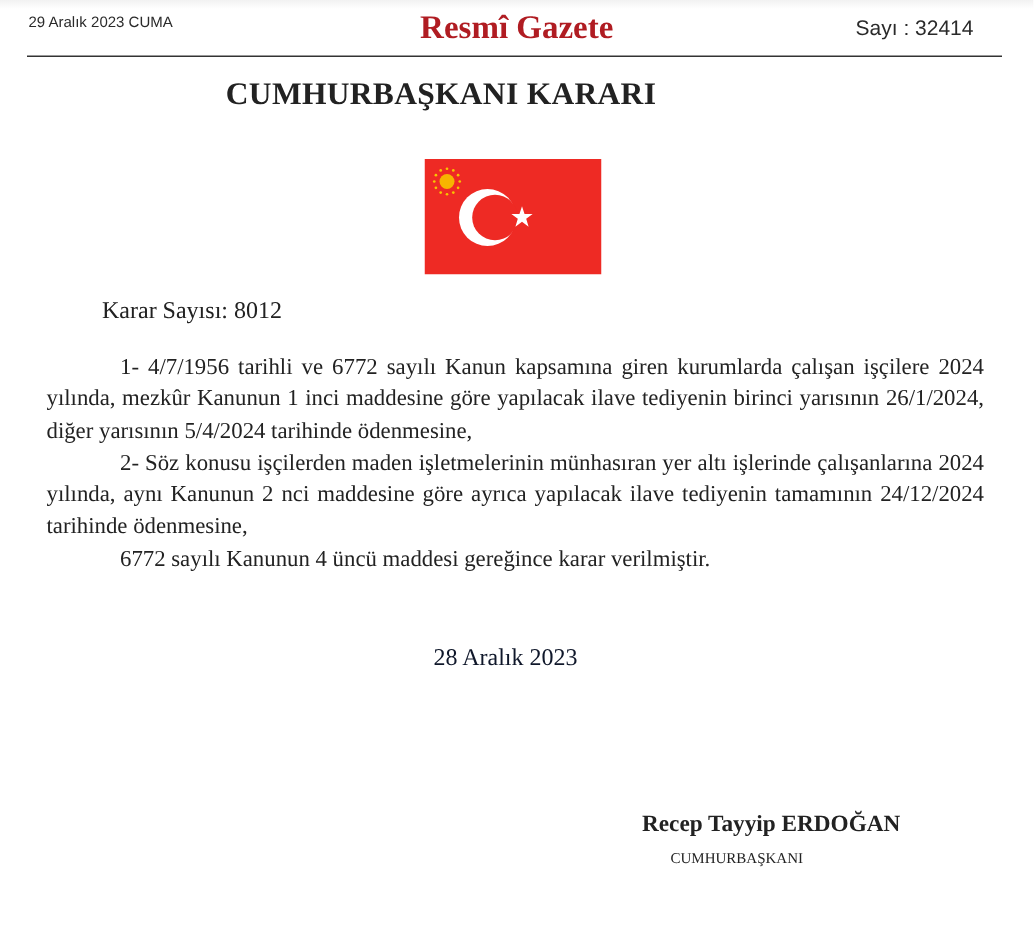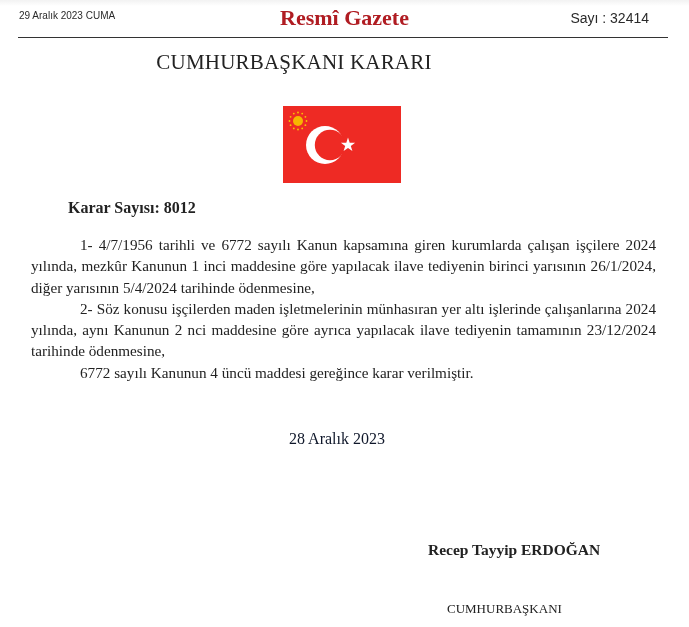--- a/index.html
+++ b/index.html
@@ -10,29 +10,29 @@
   .top-shade { position:absolute; left:0; top:0; width:689px; height:6px;
     background:linear-gradient(#f2f2f2,#ffffff); }
   .hdr-date { position:absolute; left:19px; top:10px; font-family:"Liberation Sans", sans-serif;
     font-size:10px; color:#2a2a2a; }
   .hdr-title { position:absolute; left:0; width:689px; top:5px; text-align:center;
     font-family:"Liberation Serif", serif; font-weight:bold; font-size:22px; color:#b01c22; }
   .hdr-issue { position:absolute; right:40px; top:10px; font-family:"Liberation Sans", sans-serif;
     font-size:14px; color:#2a2a2a; }
   .hdr-rule { position:absolute; left:18px; top:37px; width:650px; height:1px; background:#333; }
   .doc-title { position:absolute; left:0; width:588px; top:50px; text-align:center;
-    font-weight:normal; font-size:21px; color:#222; letter-spacing:0.2px; }
+    font-weight:bold; font-size:21px; color:#222; letter-spacing:0.2px; }
   .flag { position:absolute; left:283px; top:106px; width:118px; height:77px; }
-  .decision-no { position:absolute; left:68px; top:199px; font-weight:bold; font-size:16px; color:#222; }
+  .decision-no { position:absolute; left:68px; top:199px; font-weight:normal; font-size:16px; color:#222; }
   .body { position:absolute; left:31px; top:234px; width:625px; font-size:15.2px; line-height:21.3px;
     color:#222; text-align:justify; }
   .body p { margin:0; text-indent:49px; }
   .sign-date { position:absolute; left:289px; top:430px; font-size:16px; color:#0f172a; }
   .signer { position:absolute; left:428px; top:541px; font-weight:bold; font-size:15.5px; color:#222; }
-  .signer-title { position:absolute; left:447px; top:567px; font-size:13px; color:#222;margin-top:34px; }
+  .signer-title { position:absolute; left:447px; top:567px; font-size:10px; color:#222; }
 </style>
 </head>
 <body>
 
 <div class="top-shade"></div>
 
 <div>
   <span class="hdr-date">29 Aralık 2023 CUMA</span>
   <span class="hdr-title">Resmî Gazete</span>
   <span class="hdr-issue">Sayı : 32414</span>
@@ -67,19 +67,19 @@
     <circle cx="47" cy="39" r="15.2" fill="#ee2a24"></circle>
 
     <polygon fill="#ffffff" transform="translate(65 39) rotate(-90)" points="7.5,0 2.3,1.7 2.3,7.1 -0.9,2.8 -6.1,4.4 -2.9,0 -6.1,-4.4 -0.9,-2.8 2.3,-7.1 2.3,-1.7"></polygon>
   </svg>
 </div>
 
 <div class="decision-no">Karar Sayısı: 8012</div>
 
 <div class="body">
   <p>1- 4/7/1956 tarihli ve 6772 sayılı Kanun kapsamına giren kurumlarda çalışan işçilere 2024 yılında, mezkûr Kanunun 1 inci maddesine göre yapılacak ilave tediyenin birinci yarısının 26/1/2024, diğer yarısının 5/4/2024 tarihinde ödenmesine,</p>
-  <p>2- Söz konusu işçilerden maden işletmelerinin münhasıran yer altı işlerinde çalışanlarına 2024 yılında, aynı Kanunun 2 nci maddesine göre ayrıca yapılacak ilave tediyenin tamamının 23/12/2024 tarihinde ödenmesine,</p>
+  <p>2- Söz konusu işçilerden maden işletmelerinin münhasıran yer altı işlerinde çalışanlarına 2024 yılında, aynı Kanunun 2 nci maddesine göre ayrıca yapılacak ilave tediyenin tamamının 24/12/2024 tarihinde ödenmesine,</p>
   <p>6772 sayılı Kanunun 4 üncü maddesi gereğince karar verilmiştir.</p>
 </div>
 
 <div class="sign-date">28 Aralık 2023</div>
 <div class="signer">Recep Tayyip ERDOĞAN</div>
 <div class="signer-title">CUMHURBAŞKANI</div>
 
 </body></html>

